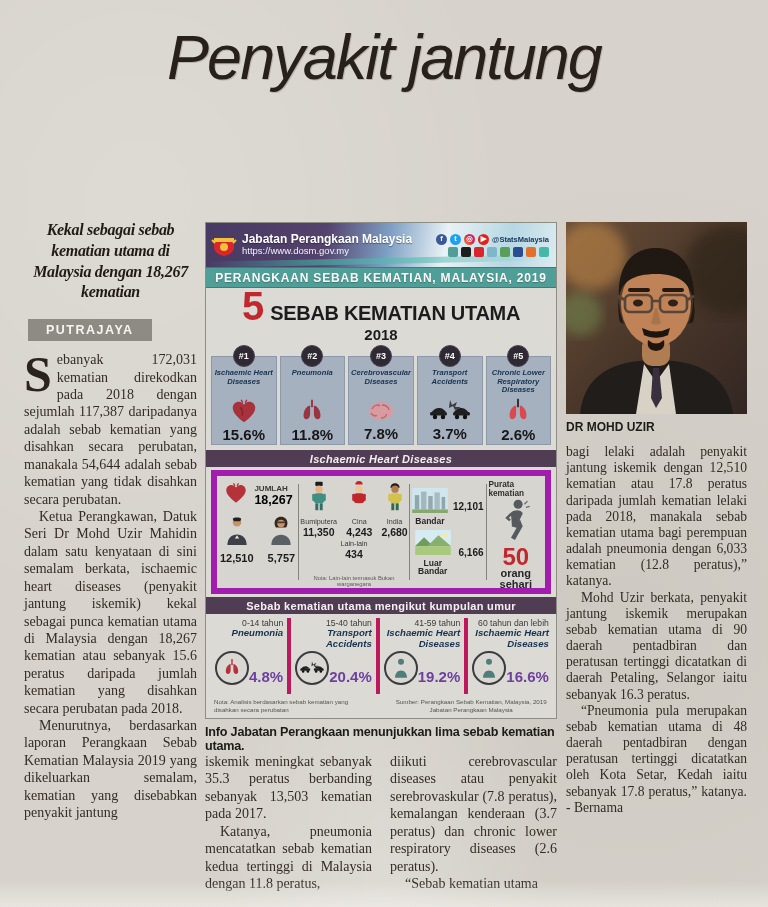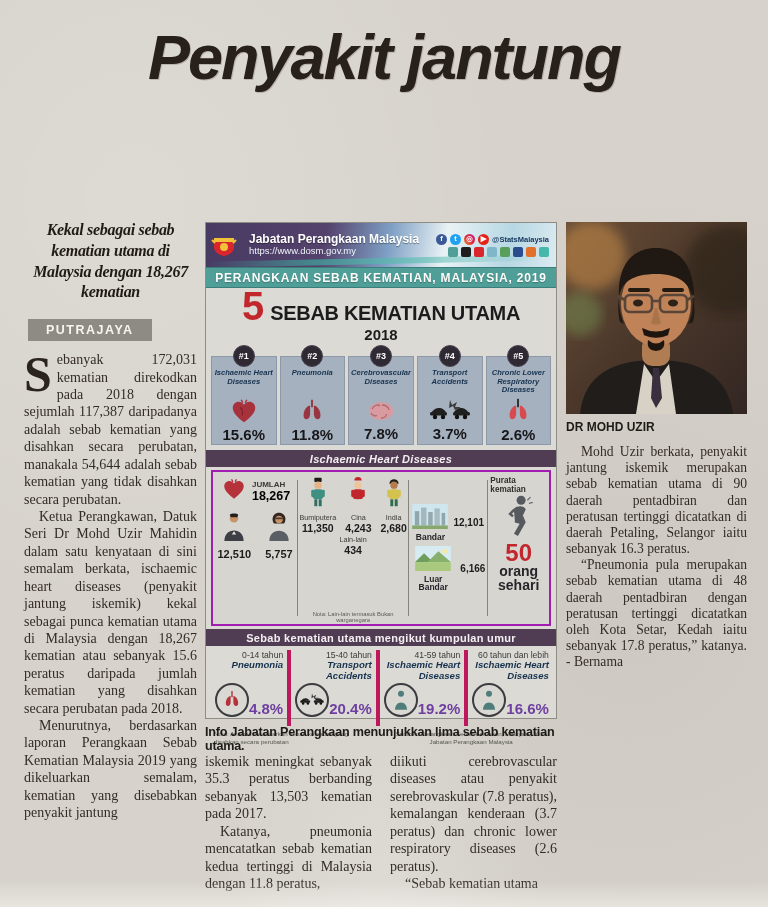--- a/index.html
+++ b/index.html
@@ -17,21 +17,21 @@
   }
   body::after{
     content:""; position:absolute; left:0; right:0; bottom:0; height:26px;
     background:linear-gradient(to bottom, rgba(255,255,255,0), rgba(246,244,240,.55));
     pointer-events:none;
   }
 
   
   .headline{
     position:absolute; top:22px; left:0; width:768px; text-align:center;
-    font-family:"Liberation Sans", sans-serif; font-weight:bold; font-style:italic;
+    font-family:"Liberation Sans", sans-serif; font-weight:normal; font-style:italic;
     color:#28201a; font-size:63px; line-height:1.14; letter-spacing:-2px;
     text-shadow:1px 1px 0 rgba(80,70,60,.25);
   }
 
   
   .col-left{ position:absolute; left:24px; top:220px; width:173px; }
   .standfirst{
     font-weight:bold; font-style:italic; font-size:16px; line-height:1.3;
     text-align:center; color:#211b15; letter-spacing:-0.3px;
   }
@@ -50,21 +50,21 @@
   }
 
   
   .infographic{
     position:absolute; left:205px; top:222px; width:352px; height:497px;
     background:#dbdad5; border:1px solid #8d8d86;
     display:flex; flex-direction:column;
     font-family:"Liberation Sans", sans-serif;
   }
   .ig-header{
-    height:44px; flex:none; display:flex; align-items:center; gap:12px;
+    height:44px; flex:none; display:flex; align-items:center; gap:5px;
     padding:2px 5px;
     background:linear-gradient(100deg, #473a63 0%, #54426c 34%, #7e9fc4 52%, #e9f2f5 68%, #b6d7e3 86%, #dcebf0 100%);
     position:relative; overflow:hidden;
   }
   .ig-header::after{ 
     content:""; position:absolute; left:0; bottom:3px; width:100%; height:6px;
     background:linear-gradient(90deg, transparent 0%, #3f9e98 30%, #66c0b8 60%, transparent 95%);
     transform:skewY(-1.2deg); opacity:.75;
   }
   .ig-agency{ line-height:1.1; }
@@ -111,21 +111,21 @@
   .cause .cval{ font-size:15px; font-weight:bold; color:#17171a; }
 
   .ig-bar{
     height:17px; flex:none; background:#513d53; color:#f4f0f2;
     font-weight:bold; font-size:11px; display:flex; align-items:center; justify-content:center;
     letter-spacing:.3px;
   }
   .ig-bar.italic{ font-style:italic; }
 
   .ig-ihd{
-    height:156px; flex:none; margin:3px 5px; background:#d6d5d0; border:2px solid #a21caf;
+    height:124px; flex:none; margin:3px 5px; background:#d6d5d0; border:6px solid #a21caf;
     display:flex; align-items:stretch; position:relative;
   }
   .vdiv{ width:1px; background:#84847e; margin:8px 0; }
   .sec{ display:flex; flex-direction:column; align-items:center; padding:4px 2px; }
   .sec1{ width:86px; }
   .sec1 .toprow{ display:flex; align-items:center; gap:4px; }
   .sec1 .jlabel{ font-size:8px; font-weight:bold; color:#3a3a36; }
   .sec1 .jval{ font-size:12.5px; font-weight:bold; color:#000000; }
   .sec1 .genders{ display:flex; gap:14px; margin-top:6px; }
   .gcol{ display:flex; flex-direction:column; align-items:center; }
@@ -140,21 +140,21 @@
   .others .eval{ font-size:10.5px; font-weight:bold; color:#1c1c1c; }
   .sec2 .tinynote{ position:absolute; bottom:1px; left:2px; right:2px; font-size:5.8px; color:#5b5b55; text-align:center; }
   .sec3{ width:80px; justify-content:center; gap:4px; }
   .geo-row{ display:flex; align-items:center; gap:5px; }
   .geo-imgwrap{ display:flex; flex-direction:column; align-items:center; }
   .geo-label{ font-size:8.5px; font-weight:bold; color:#26262a; line-height:1.05; text-align:center; }
   .geo-val{ font-size:10px; font-weight:bold; color:#1c1c1c; }
   .sec4{ width:62px; justify-content:flex-start; }
   .sec4 .plabel{ font-size:8.2px; color:#2e2e2a; font-weight:bold; }
   .sec4 .fifty{ color:#c2272d; font-size:24px; font-weight:bold; line-height:.9; }
-  .sec4 .unit{ font-size:14px; font-weight:bold; color:#26262a; line-height:1; text-align:center; }
+  .sec4 .unit{ font-size:11px; font-weight:bold; color:#26262a; line-height:1; text-align:center; }
 
   .ig-age{ height:80px; flex:none; display:flex; padding:4px 5px 0; }
   .agecol{ flex:1; display:flex; flex-direction:column; padding:0 4px; }
   .agecol + .agecol{ border-left:4px solid #be185d; }
   .age-range{ font-size:8.6px; color:#3a3a36; text-align:right; }
   .age-cause{ font-size:9.6px; font-weight:bold; font-style:italic; color:#16324f; text-align:right; line-height:1.1; min-height:22px; }
   .age-bottom{ display:flex; align-items:flex-end; justify-content:space-between; margin-top:1px; }
   .age-circle{ width:34px; height:34px; border-radius:50%; border:2px solid #3c3c40;
                display:flex; align-items:center; justify-content:center; background:#d9d8d3; }
   .age-val{ font-size:15px; font-weight:bold; color:#6e3fa0; }
@@ -582,16 +582,17 @@
     <ellipse cx="107" cy="81" rx="5" ry="3.4" fill="#2d2118"></ellipse>
 
     <path d="M89 86l-4 15c2 2 8 2 10 0l-4-15z" fill="#a9744a"></path>
     <path d="M78 112c8 4 16 4 24 0" stroke="#6f4630" stroke-width="2" fill="none"></path>
 
     <path d="M76 106q14 7 28 0l-2 7q-12 5-24 0z" fill="#1e150f"></path>
     <path d="M82 118q8 7 16 0 2 10-8 11-10-1-8-11z" fill="#1e150f"></path>
   </svg>
   <div class="photo-caption">DR MOHD UZIR</div>
   <div class="bodytext">
+    <p>bagi lelaki adalah penyakit jantung iskemik dengan 12,510 kematian atau 17.8 peratus daripada jumlah kematian lelaki pada 2018, manakala sebab kematian utama bagi perempuan adalah pneumonia dengan 6,033 kematian (12.8 peratus),” katanya.</p>
     <p class="ind">Mohd Uzir berkata, penyakit jantung iskemik merupakan sebab kematian utama di 90 daerah pentadbiran dan peratusan tertinggi dicatatkan di daerah Petaling, Selangor iaitu sebanyak 16.3 peratus.</p>
     <p class="ind">“Pneumonia pula merupakan sebab kematian utama di 48 daerah pentadbiran dengan peratusan tertinggi dicatatkan oleh Kota Setar, Kedah iaitu sebanyak 17.8 peratus,” katanya. - Bernama</p>
   </div>
 </div>
 
 </body></html>

